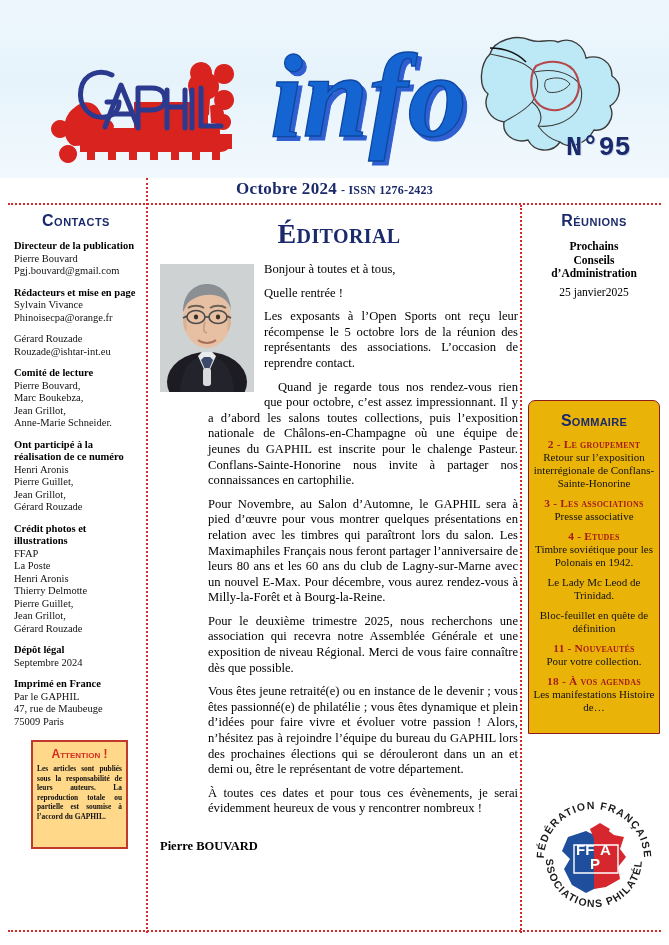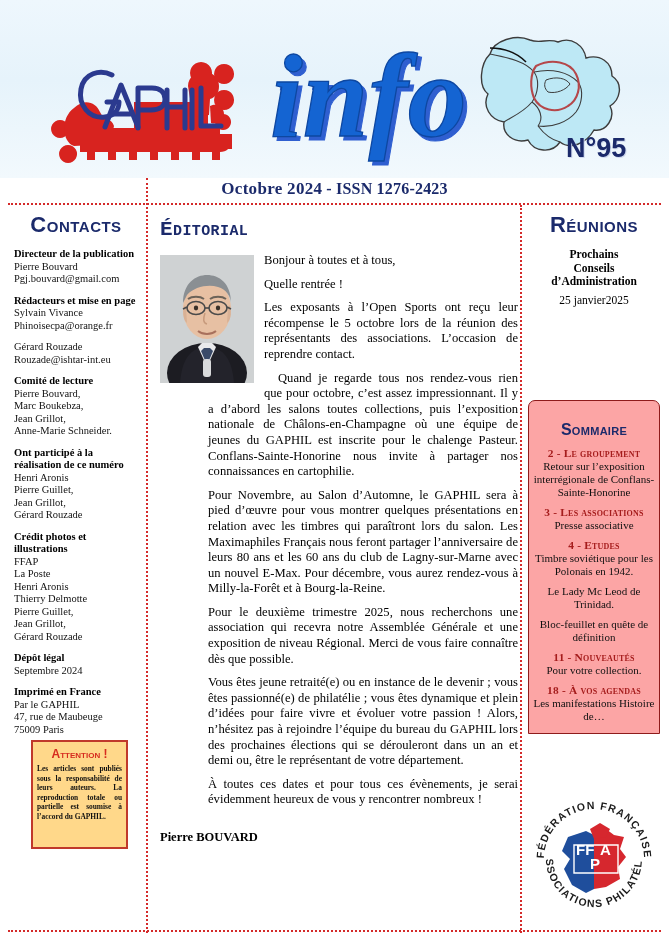--- a/index.html
+++ b/index.html
@@ -23,40 +23,40 @@
   }
   .logo-gaphil svg{display:block;}
   .logo-info{
     position:absolute;left:262px;top:28px;width:230px;height:140px;
   }
   .idf-map{
     position:absolute;left:460px;top:28px;width:180px;height:140px;
   }
   .numero{
     position:absolute;left:566px;top:133px;
-    font-family:Liberation Sans, sans-serif;
+    font-family:Liberation Mono, monospace;
     font-weight:bold;font-size:27px;color:#1b2a6b;
     letter-spacing:0px;
     text-shadow:1px 1px 0 #cfd9ee;
     text-align:right;
   }
 
   
   .dateline{
     position:absolute;left:0;top:179px;width:669px;height:24px;
     text-align:center;
     color:#1b2a6b;
   }
   .dateline .m{
     font-family:"Liberation Serif",serif;
     font-weight:bold;font-size:17px;letter-spacing:.3px;
   }
   .dateline .issn{
     font-family:"Liberation Serif",serif;
-    font-weight:bold;font-size:16px;letter-spacing:.2px;
+    font-weight:bold;font-size:12px;letter-spacing:.2px;
     font-variant:small-caps;
   }
 
   
   .dot-h{
     position:absolute;height:0;border-top:2px dotted #d42a2a;
   }
   .dot-v{
     position:absolute;width:0;border-left:2px dotted #d42a2a;
   }
@@ -65,21 +65,21 @@
   .sidebar{
     position:absolute;left:14px;top:212px;width:124px;
     color:#111;
   }
   .col-title{
     font-family:"Liberation Sans",sans-serif;
     font-variant:small-caps;
     font-weight:bold;
     color:#1b2a6b;
     text-align:center;
-    font-size:22px;
+    font-size:16px;
     letter-spacing:.5px;
     margin-bottom:10px;
   }
   .sb-block{margin-bottom:9px;}
   .sb-h{
     font-family:"Liberation Serif",serif;
     font-weight:bold;font-size:10.5px;line-height:12.5px;color:#000;
   }
   .sb-l{
     font-family:"Liberation Serif",serif;
@@ -103,23 +103,23 @@
     font-family:"Liberation Serif",serif;
     font-weight:bold;font-size:7.4px;line-height:9.6px;
     color:#111;text-align:justify;
   }
 
   
   .main{
     position:absolute;left:160px;top:212px;width:358px;
   }
   .edito-title{
-    font-family:Liberation Mono, monospace;
+    font-family:Liberation Serif, serif;
     font-variant:small-caps;font-weight:bold;
-    color:#1b2a6b;font-size:21px;
+    color:#1b2a6b;text-align:center;font-size:28px;
     letter-spacing:.4px;margin:6px 0 12px 0;
   }
   .portrait{
     float:left;width:94px;height:128px;margin:2px 10px 4px 0;
     border:0;
     background:linear-gradient(150deg,#d7d9da 0%,#cbcdce 40%,#bfc2c4 100%);
     position:relative;overflow:hidden;
   }
   .portrait svg{display:block;}
   .body-p{
@@ -147,22 +147,22 @@
   .reunions-date{
     font-family:"Liberation Serif",serif;
     font-size:11.5px;line-height:15px;color:#000;margin-top:4px;
   }
 
   .sommaire{
     position:absolute;left:528px;top:400px;width:132px;height:334px;
     border:1.6px solid #8e1b1b;
     box-sizing:border-box;
     border-radius:7px 7px 0 0;
-    background:#fca5a5;
-    padding:19px 4px 0 4px;
+    background:#eab308;
+    padding:10px 4px 0 4px;
   }
   .somm-title{
     font-family:"Liberation Sans",sans-serif;
     font-variant:small-caps;font-weight:bold;
     color:#1b2a6b;font-size:16px;text-align:center;letter-spacing:.3px;
     margin:1px 0 8px 0;
   }
   .somm-item{margin-bottom:7px;text-align:center;}
   .somm-h{
     font-family:"Liberation Serif",serif;

